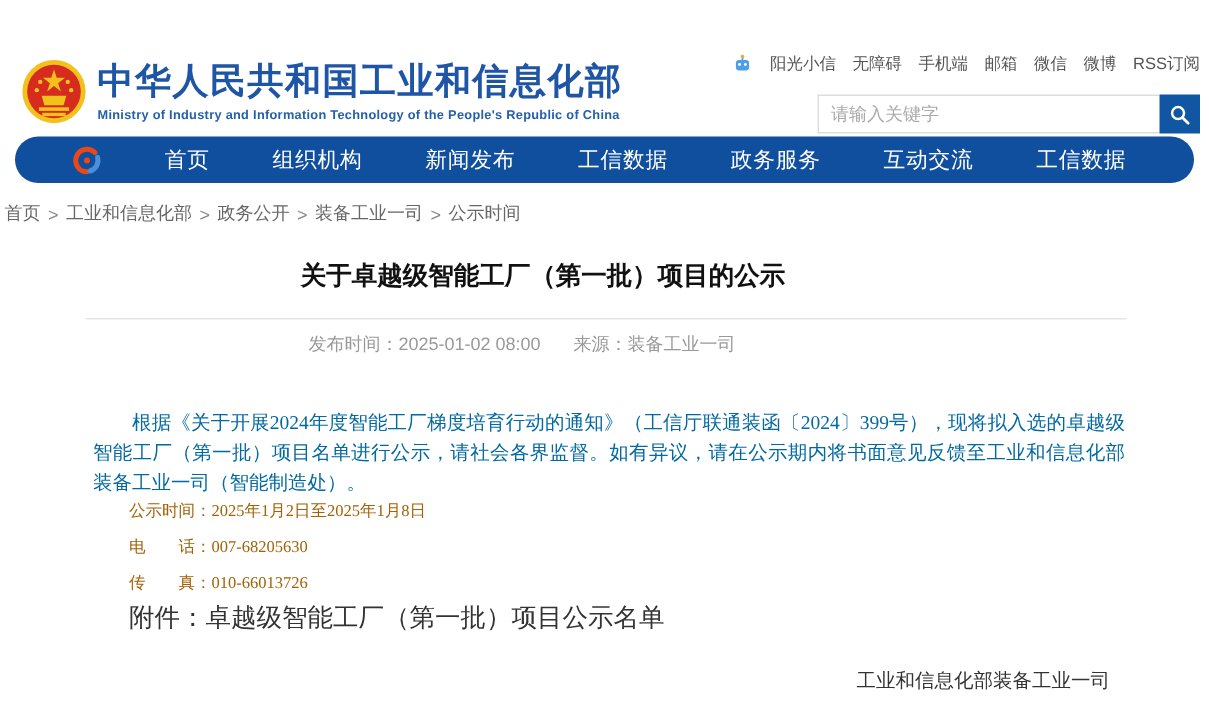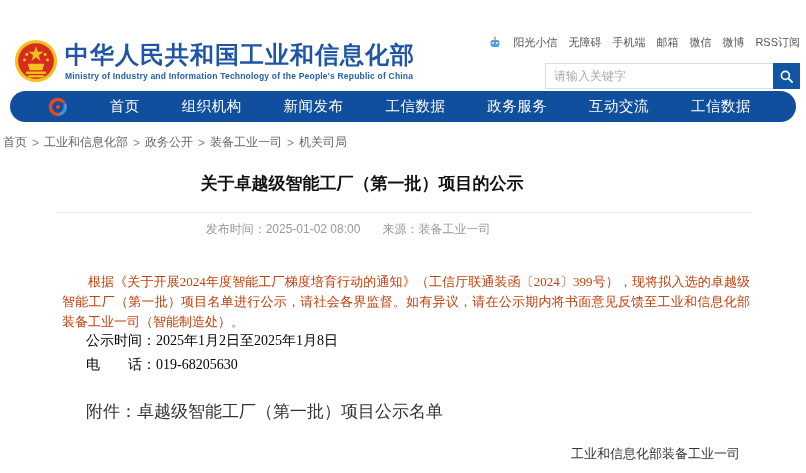--- a/index.html
+++ b/index.html
@@ -33,24 +33,24 @@
   .breadcrumb { position:absolute; top:134px; left:3px; font-size:12px; color:#666; display:flex; align-items:center; }
   .crumb { cursor:pointer; }
   .crumb-sep { margin:0 5px; color:#888; }
 
   
   .article-title { position:absolute; top:172px; left:0; width:724px; text-align:center; font-size:17px; font-weight:bold; color:#111; font-family:"Liberation Sans", sans-serif; }
   .divider { position:absolute; top:212px; left:57px; width:694px; border-top:1px solid #e5e5e5; }
   .meta { position:absolute; top:221px; left:0; width:696px; text-align:center; font-size:12px; color:#999; }
   .meta .src-label { margin-left:22px; }
 
-  .article-body { position:absolute; top:272px; left:62px; width:688px; font-family:"Liberation Serif", serif; font-size:13px; color:#c2410c; }
+  .article-body { position:absolute; top:272px; left:62px; width:688px; font-family:"Liberation Serif", serif; font-size:13px; color:#0369a1; }
   .paragraph { text-indent:2em; line-height:20px; text-align:justify; }
 
-  .details { position:absolute; top:329px; left:86px; font-family:"Liberation Serif", serif; font-size:14px; color:#000000; }
+  .details { position:absolute; top:329px; left:86px; font-family:"Liberation Serif", serif; font-size:11px; color:#a16207; }
   .detail-row { line-height:24px; white-space:pre; }
 
   .attachment { position:absolute; top:400px; left:86px; font-family:"Liberation Serif", serif; font-size:17px; color:#333; }
   .attachment-link { cursor:pointer; color:#333; }
 
   .signature { position:absolute; top:445px; right:66px; font-family:"Liberation Serif", serif; font-size:13px; color:#333; }
 </style>
 </head>
 <body>
 
@@ -121,37 +121,38 @@
 
   <div class="breadcrumb">
     <span class="crumb">首页</span>
     <span class="crumb-sep">&gt;</span>
     <span class="crumb">工业和信息化部</span>
     <span class="crumb-sep">&gt;</span>
     <span class="crumb">政务公开</span>
     <span class="crumb-sep">&gt;</span>
     <span class="crumb">装备工业一司</span>
     <span class="crumb-sep">&gt;</span>
-    <span class="crumb">机关司局</span>
+    <span class="crumb">公示时间</span>
   </div>
 
   <div class="article-title">关于卓越级智能工厂（第一批）项目的公示</div>
   <div class="divider"></div>
 
   <div class="meta">
     <span>发布时间：</span><span>2025-01-02 08:00</span><span class="src-label">来源：</span><span>装备工业一司</span>
   </div>
 
   <div class="article-body">
     <p class="paragraph">根据《关于开展2024年度智能工厂梯度培育行动的通知》（工信厅联通装函〔2024〕399号），现将拟入选的卓越级智能工厂（第一批）项目名单进行公示，请社会各界监督。如有异议，请在公示期内将书面意见反馈至工业和信息化部装备工业一司（智能制造处）。</p>
   </div>
 
   <div class="details">
     <div class="detail-row"><span>公示时间：</span><span>2025年1月2日至2025年1月8日</span></div>
-    <div class="detail-row"><span>电　　话：</span><span>019-68205630</span></div>
+    <div class="detail-row"><span>电　　话：</span><span>007-68205630</span></div>
+    <div class="detail-row"><span>传　　真：</span><span>010-66013726</span></div>
   </div>
 
   <div class="attachment">
     <span>附件：</span><span class="attachment-link">卓越级智能工厂（第一批）项目公示名单</span>
   </div>
 
   <div class="signature">工业和信息化部装备工业一司</div>
 
 </div>
 

